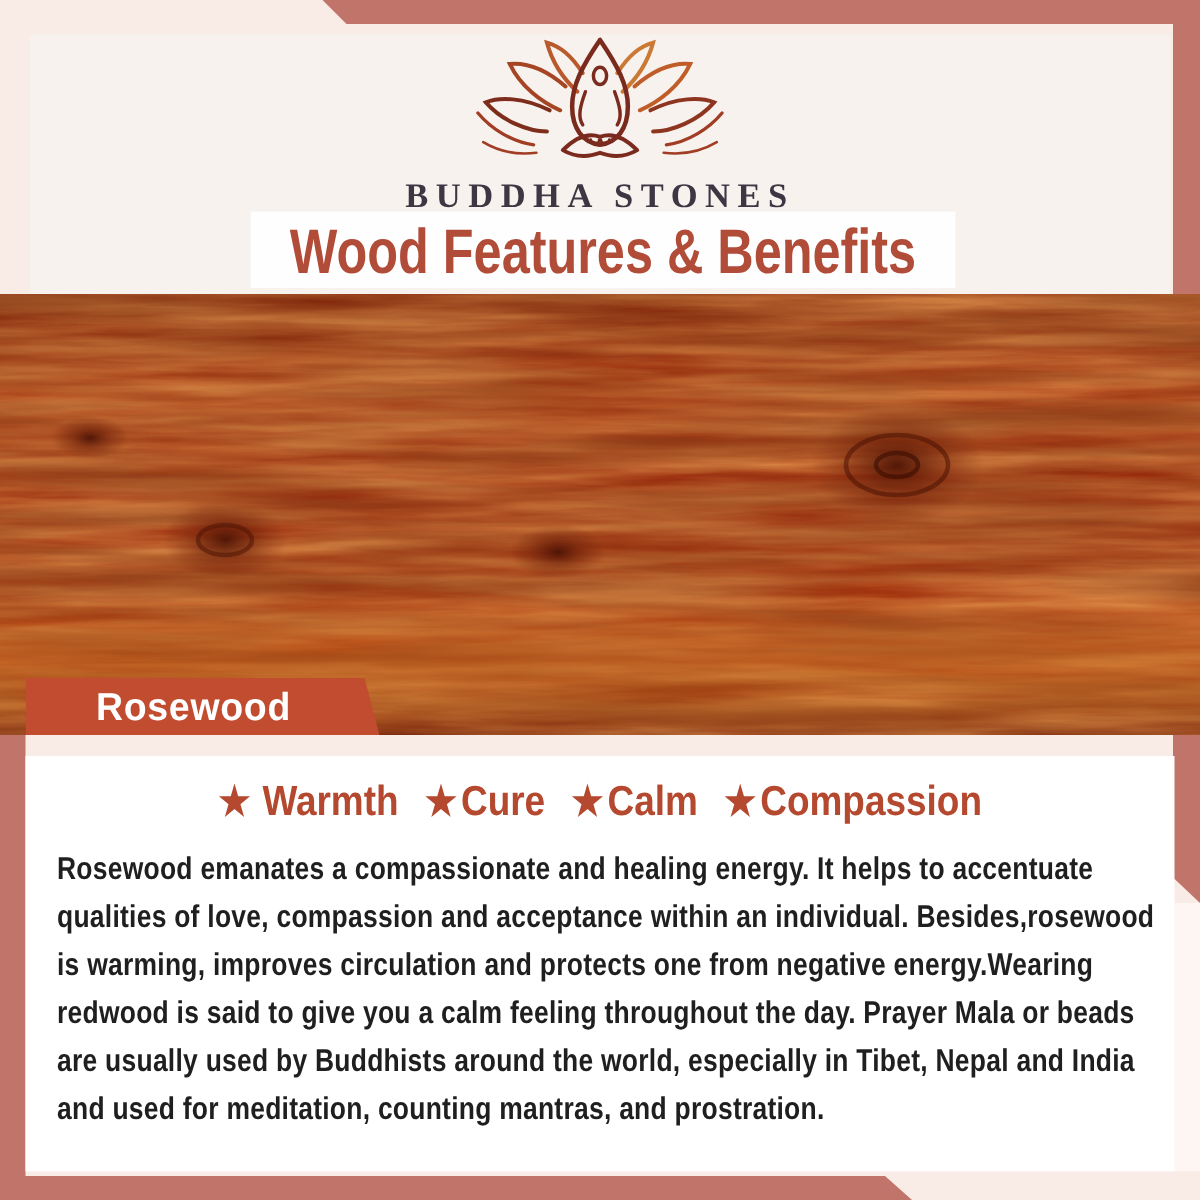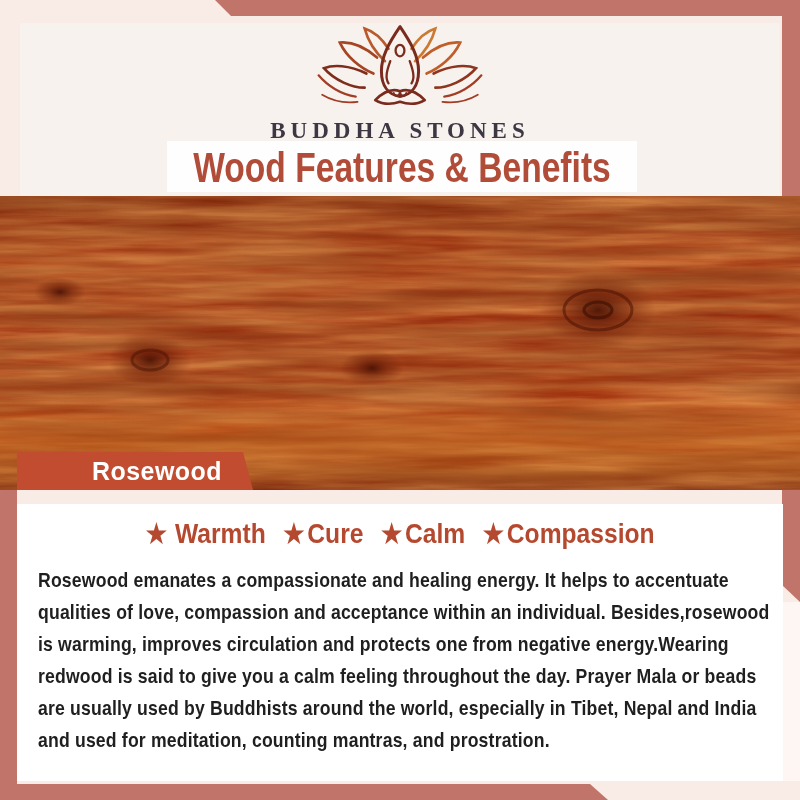--- a/index.html
+++ b/index.html
@@ -31,21 +31,21 @@
     display:flex;align-items:flex-end;justify-content:center;}
   .page-title{font-size:42px;font-weight:bold;color:#b14c38;white-space:nowrap;
     transform:scaleX(0.8);transform-origin:center;letter-spacing:0;}
 
   
   .wood{position:absolute;left:0;top:196px;width:800px;height:294px;}
 
   
   .rosewood-banner{position:absolute;left:17px;top:452px;width:237px;height:38px;background:#c14c30;
     clip-path:polygon(0 0,226px 0,236px 38px,0 38px);
-    display:flex;align-items:center;justify-content:center;padding-left:28px;}
+    display:flex;align-items:center;justify-content:center;}
   .rosewood-label{color:#ffffff;font-size:26px;font-weight:bold;letter-spacing:0.5px;
     transform:scaleX(0.96);padding-right:14px;}
 
   
   .content-box{position:absolute;left:17px;top:504px;width:766px;height:277px;background:#ffffff;}
 
   
   .features-row{position:absolute;left:0;top:518px;width:800px;display:flex;justify-content:center;}
   .features-inner{display:flex;align-items:center;white-space:nowrap;transform:scaleX(0.88);
     transform-origin:center;}

